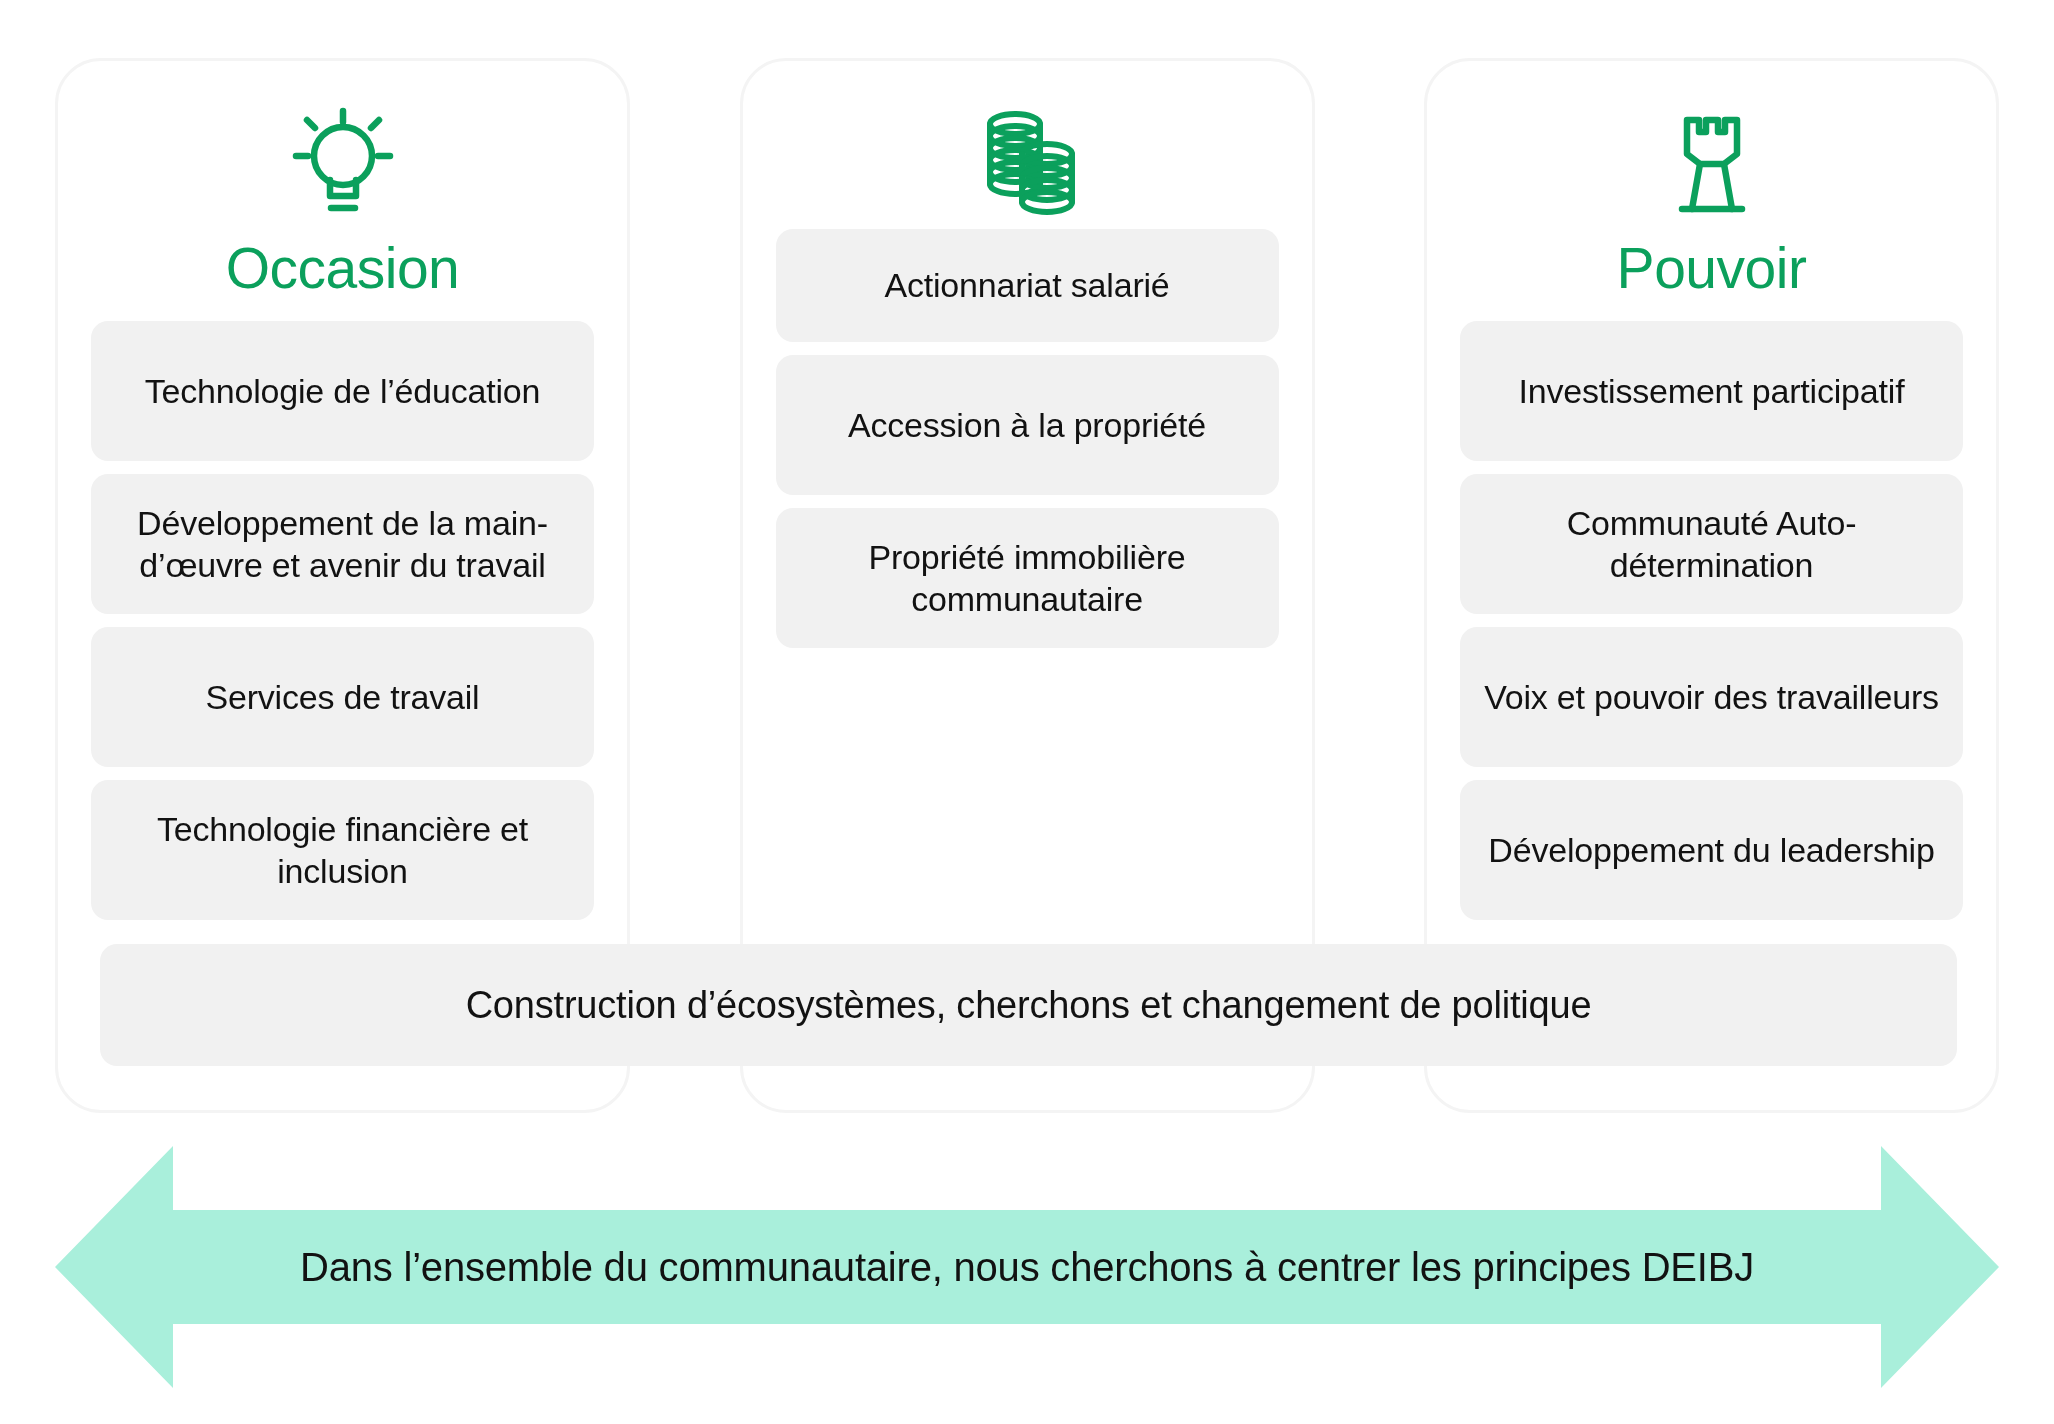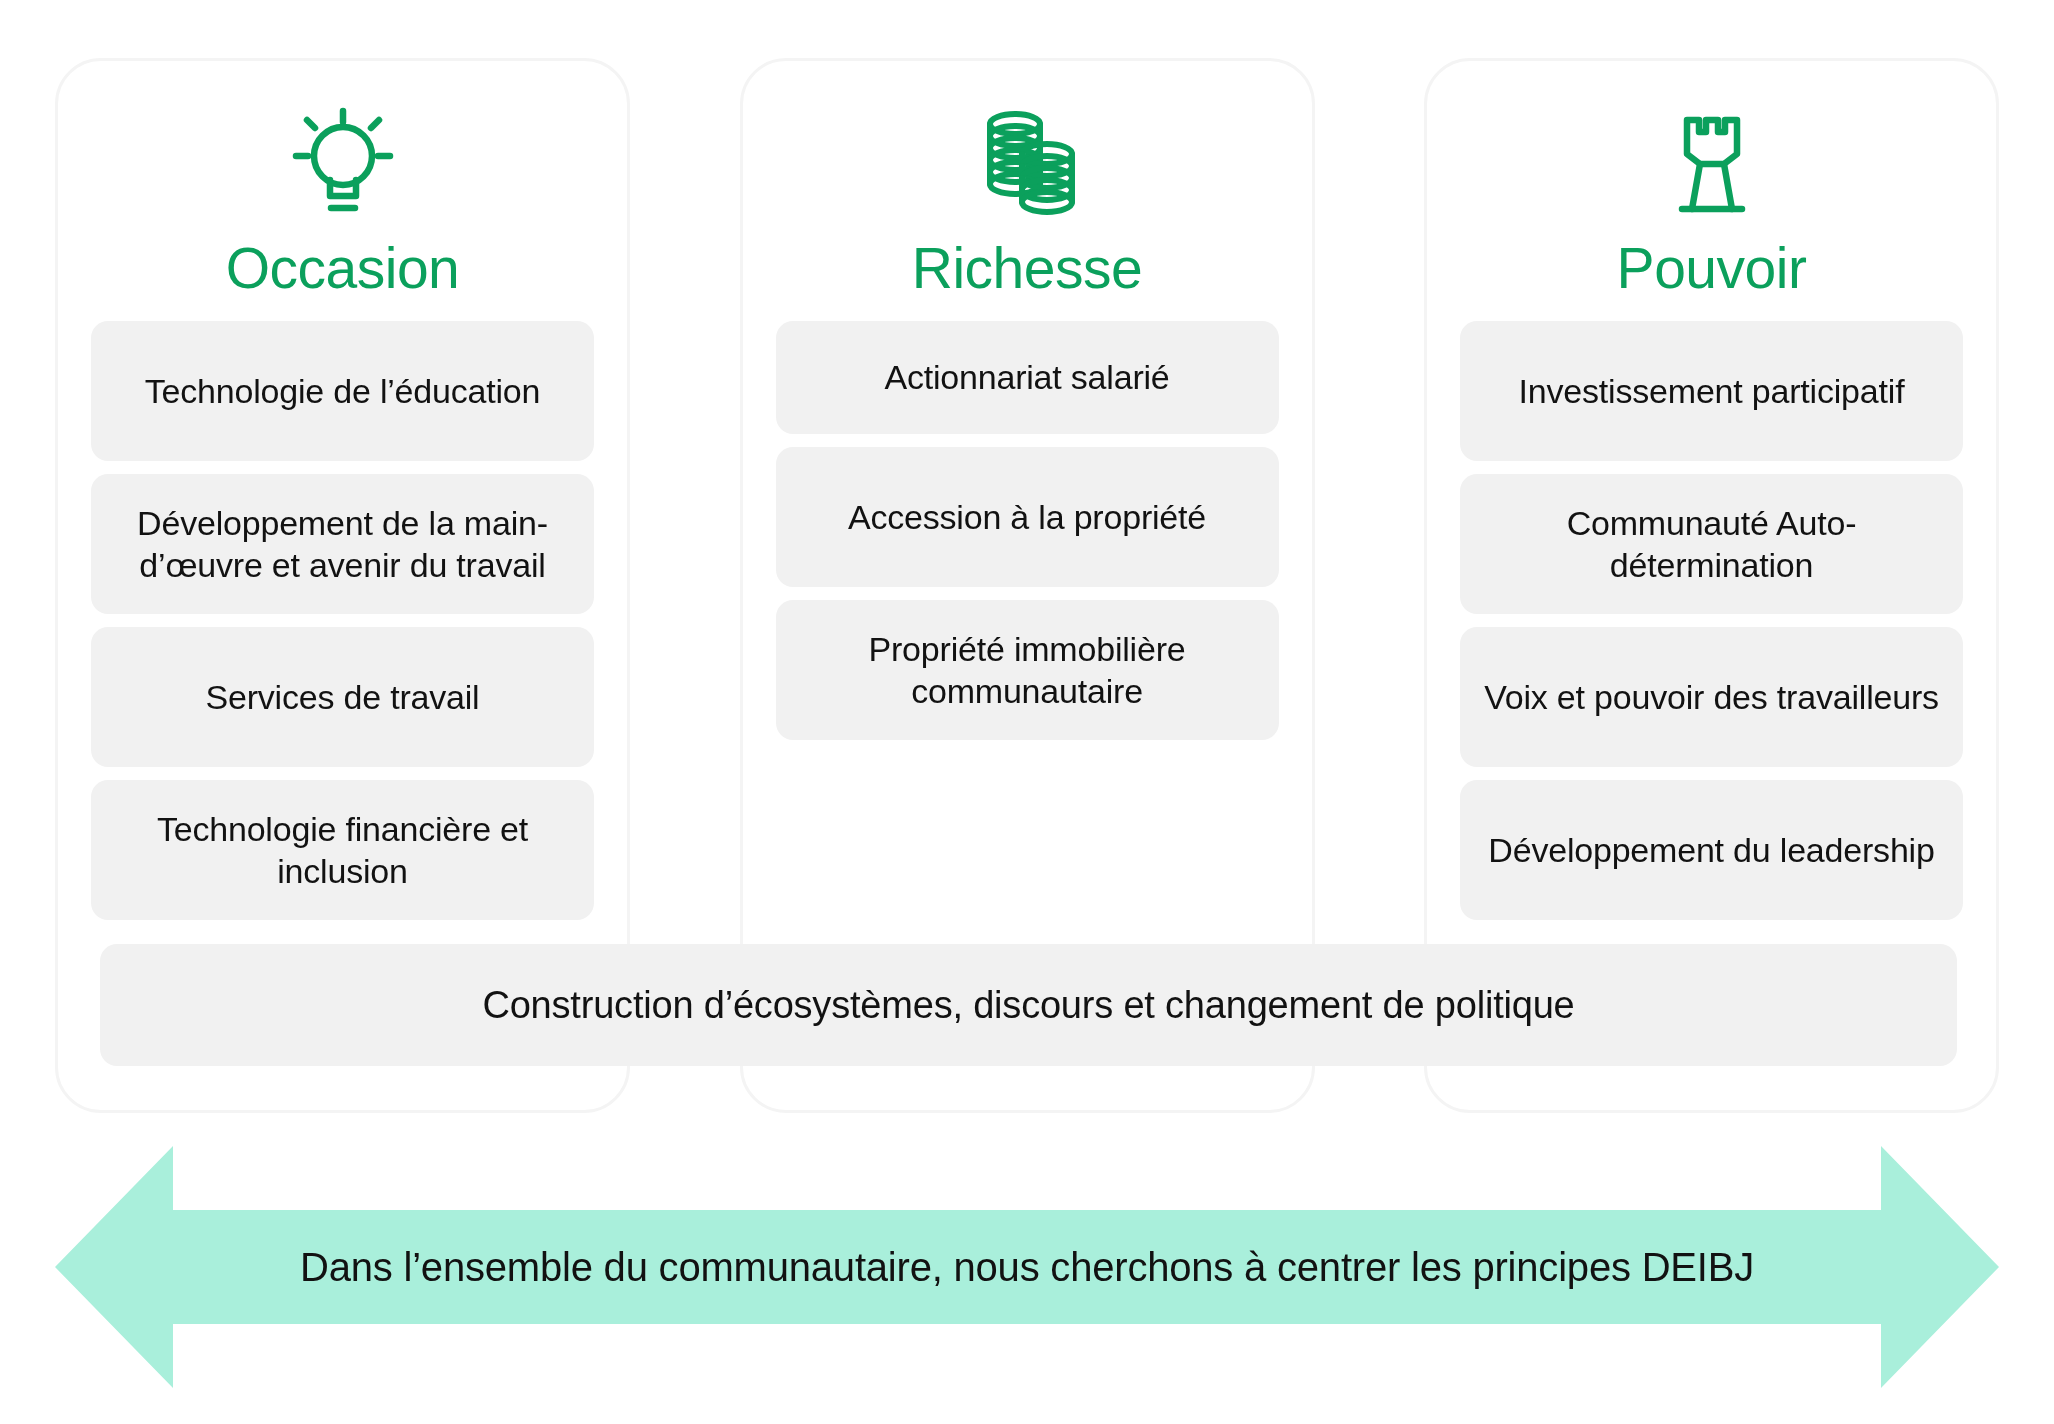--- a/index.html
+++ b/index.html
@@ -193,21 +193,20 @@
             <path d="M105 64 L105 76"></path>
           <ellipse cx="80" cy="76" rx="25" ry="10"></ellipse>
           <path d="M55 76 L55 88"></path>
             <path d="M105 76 L105 88"></path>
           <ellipse cx="80" cy="88" rx="25" ry="10"></ellipse>
           <path d="M55 88 L55 100"></path>
             <path d="M105 88 L105 100"></path>
           <ellipse cx="80" cy="100" rx="25" ry="10"></ellipse>
         </svg>
       </div>
-      <div class="pillar-title">Richesse</div>
       <div class="pill-list">
         <div class="pill">Actionnariat salarié</div>
         <div class="pill tall">Accession à la propriété</div>
         <div class="pill tall">Propriété immobilière communautaire</div>
       </div>
     </div>
 
     <div class="pillar-card">
       <div class="pillar-icon">
         <svg width="120" height="125" viewBox="0 0 120 125" fill="none" stroke="#0BA05C" stroke-width="6.5" stroke-linecap="round" stroke-linejoin="round">
@@ -222,21 +221,21 @@
       <div class="pill-list">
         <div class="pill tall">Investissement participatif</div>
         <div class="pill tall">Communauté Auto-détermination</div>
         <div class="pill tall">Voix et pouvoir des travailleurs</div>
         <div class="pill tall">Développement du leadership</div>
       </div>
     </div>
 
   </div>
 
-  <div class="wide-band">Construction d’écosystèmes, discours et changement de politique</div>
+  <div class="wide-band">Construction d’écosystèmes, cherchons et changement de politique</div>
 
   <div class="arrow-wrap">
     <svg viewBox="0 0 1944 250" preserveAspectRatio="none">
       <polygon points="0,125 118,4 118,68 1826,68 1826,4 1944,125 1826,246 1826,182 118,182 118,246" fill="#A9EFDB"></polygon>
     </svg>
     <div class="arrow-label">Dans l’ensemble du communautaire, nous cherchons à centrer les principes DEIBJ</div>
   </div>
 
 </div>
 

